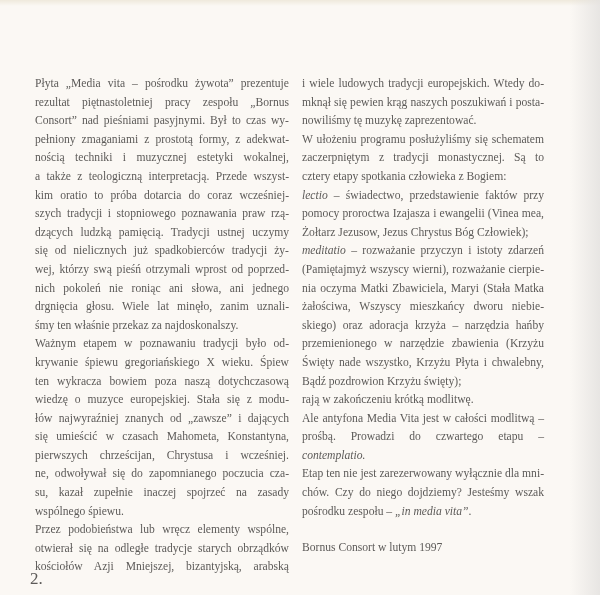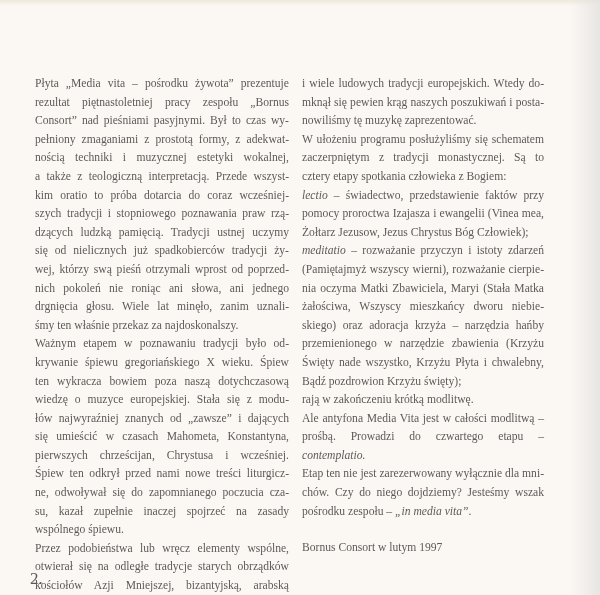--- a/index.html
+++ b/index.html
@@ -93,21 +93,20 @@
     <span class="line last">śmy ten właśnie przekaz za najdoskonalszy.</span>
   </div>
   <div>
     <span class="line">Ważnym etapem w poznawaniu tradycji było od-</span>
     <span class="line">krywanie śpiewu gregoriańskiego X wieku. Śpiew</span>
     <span class="line">ten wykracza bowiem poza naszą dotychczasową</span>
     <span class="line">wiedzę o muzyce europejskiej. Stała się z modu-</span>
     <span class="line">łów najwyraźniej znanych od „zawsze” i dających</span>
     <span class="line">się umieścić w czasach Mahometa, Konstantyna,</span>
     <span class="line">pierwszych chrześcijan, Chrystusa i wcześniej.</span>
-    <span class="line">Śpiew ten odkrył przed nami nowe treści liturgicz-</span>
     <span class="line">ne, odwoływał się do zapomnianego poczucia cza-</span>
     <span class="line">su, kazał zupełnie inaczej spojrzeć na zasady</span>
     <span class="line last">wspólnego śpiewu.</span>
   </div>
   <div>
     <span class="line">Przez podobieństwa lub wręcz elementy wspólne,</span>
     <span class="line">otwierał się na odległe tradycje starych obrządków</span>
     <span class="line">kościołów Azji Mniejszej, bizantyjską, arabską</span>
   </div>
 </div>

